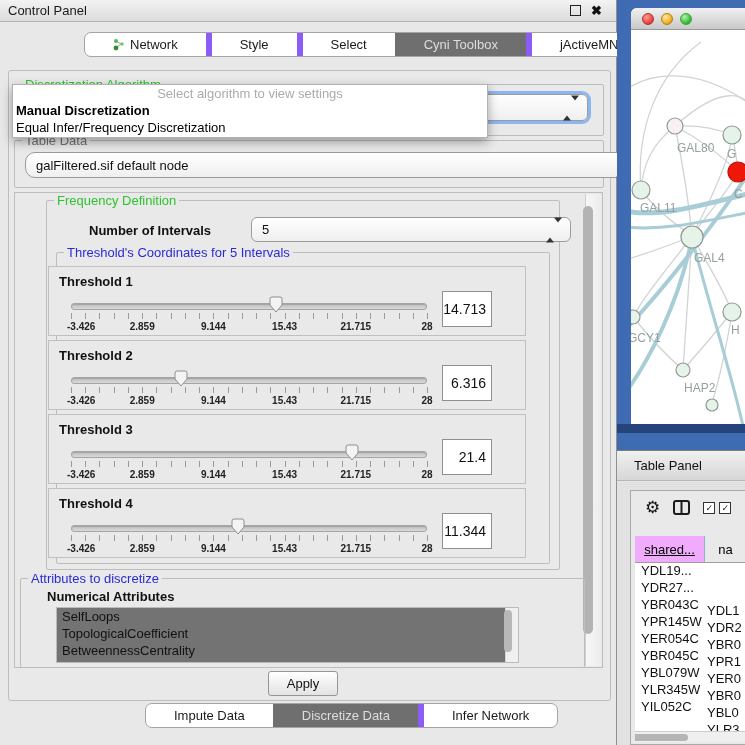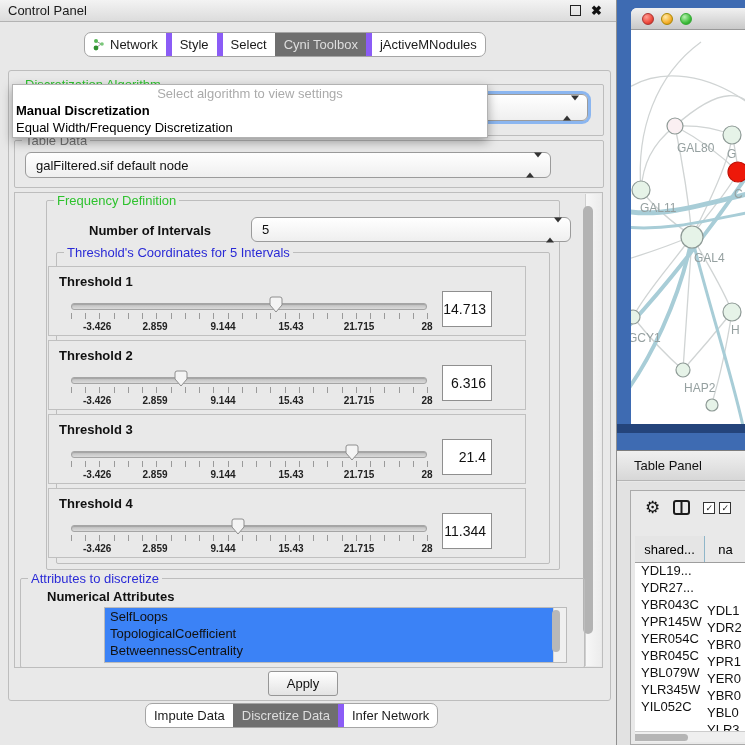--- a/index.html
+++ b/index.html
@@ -11,21 +11,21 @@
   .cp-titlebar{position:absolute;left:0;top:0;width:100%;height:22px;
       background:linear-gradient(#f3f3f3,#dcdcdc);border-bottom:1px solid #b3b3b3;
       display:flex;align-items:center;box-sizing:border-box;}
   .cp-title{font-size:13px;color:#1a1a1a;padding-left:8px;}
   .cp-win-icons{position:absolute;right:14px;top:4px;display:flex;gap:10px;align-items:center;}
   .float-ic{width:9px;height:9px;border:1.5px solid #222;background:transparent;}
   .close-ic{font-size:13px;font-weight:bold;color:#111;line-height:13px;}
   
   .tabbar{position:absolute;display:flex;background:#fff;border:1px solid #a5a5a5;
       border-radius:7px;overflow:hidden;font-size:13px;color:#1a1a1a;}
-  .tabbar .tab{padding:4px 8px;display:flex;align-items:center;gap:5px;white-space:nowrap;}
+  .tabbar .tab{padding:4px 28px;display:flex;align-items:center;gap:5px;white-space:nowrap;}
   .tabbar .tab + .tab{border-left:6px solid #8b5cf6;}
   .tabbar .tab.sel{background:#6f6f6f;color:#dedede;border-left:1px solid #6f6f6f;}
   .tabbar-top{left:84px;top:32px;}
   .tabbar-bottom{left:145px;top:703px;}
   
   .outer-box{position:absolute;left:8px;top:70px;width:601px;height:629px;
       border:1px solid #bdbdbd;border-radius:3px;background:#e9e9e9;}
   .group{position:absolute;border:1px solid #bdbdbd;border-radius:2px;}
   .group-label{position:absolute;top:-8px;left:7px;background:#e9e9e9;
       padding:0 3px;font-size:13px;line-height:15px;}
@@ -58,29 +58,29 @@
   .threshold-panel{position:absolute;left:48px;width:478px;height:70px;
       border:1px solid #c0c0c0;background:#e9e9e9;box-sizing:border-box;}
   .t-label{position:absolute;left:10px;top:7px;font-size:13px;font-weight:bold;color:#111;}
   .slider-zone{position:absolute;left:22px;top:28px;width:356px;height:40px;}
   .track{position:absolute;left:0;right:0;top:8px;height:5px;border-radius:3px;
       background:linear-gradient(#bdbdbd,#dadada);border:1px solid #a5a5a5;
       box-shadow:inset 0 1px 1px rgba(0,0,0,.15);}
   .thumb{position:absolute;top:1px;transform:translateX(-50%);}
   .ticks{position:absolute;left:0;right:0;top:18px;height:7px;}
   .ticks i{position:absolute;top:0;width:1px;height:6px;background:#9a9a9a;}
-  .scale-row{position:absolute;left:16px;right:0;top:26px;height:12px;
+  .scale-row{position:absolute;left:0;right:0;top:26px;height:12px;
       font-size:10px;font-weight:bold;color:#222;}
   .scale-row b{position:absolute;transform:translateX(-50%);font-weight:bold;white-space:nowrap;}
   .t-value{position:absolute;left:393px;top:24px;width:50px;height:36px;background:#fff;
       border:1px solid #8f8f8f;font-size:14px;color:#111;display:flex;align-items:center;
       justify-content:flex-end;padding-right:5px;box-sizing:border-box;}
   
-  .attrs-list{position:absolute;left:35px;top:28px;width:463px;height:56px;background:#3b82f6;
-      border:1px solid #bbb;overflow:hidden;box-sizing:border-box;margin-left:48px;}
+  .attrs-list{position:absolute;left:35px;top:28px;width:463px;height:56px;background:#737373;
+      border:1px solid #bbb;overflow:hidden;box-sizing:border-box;}
   .attrs-list .row{font-size:13px;line-height:17px;padding-left:5px;color:#111;}
   .attrs-scroll{position:absolute;right:0;top:0;width:12px;height:100%;
       background:#f0f0f0;border-left:1px solid #d5d5d5;}
   .attrs-scroll .thumb{position:absolute;left:2px;top:2px;width:8px;height:42px;
       border-radius:4px;background:#b8b8b8;}
   .apply-btn{position:absolute;left:268px;top:671px;width:68px;height:23px;
       background:linear-gradient(#ffffff,#e3e3e3);border:1px solid #969696;border-radius:3px;
       font-size:13px;color:#111;display:flex;align-items:center;justify-content:center;}
   
   .desktop{position:absolute;left:617px;top:0;width:128px;height:450px;background:#3e6bb2;}
@@ -103,22 +103,22 @@
   .tp-body{position:absolute;left:617px;top:482px;width:128px;height:263px;background:#e2e2e2;}
   .tp-inner{position:absolute;left:13px;top:8px;width:115px;height:255px;
       background:#e9e9e9;border:1px solid #aaa;border-right:none;box-sizing:border-box;}
   .tp-toolbar{position:absolute;left:14px;top:8px;display:flex;align-items:center;gap:13px;}
   .gear{font-size:17px;line-height:17px;color:#141414;}
   .checks{display:flex;gap:4px;}
   .chk{width:10px;height:10px;border:1px solid #333;font-size:9px;line-height:10px;
       text-align:center;color:#222;background:#fff;}
   .tp-table{position:absolute;left:4px;top:45px;width:111px;height:206px;background:#fff;overflow:hidden;}
   .tp-head{display:flex;height:26px;border-bottom:1px solid #9e9e9e;font-size:13px;}
-  .tp-head .c1{width:69px;background:#e5e5e5;border-right:1px solid #8fb6c9;
-      display:flex;align-items:center;justify-content:center;}
+  .tp-head .c1{width:69px;background:#f0abfc;border-right:1px solid #8fb6c9;
+      display:flex;align-items:center;justify-content:center;text-decoration:underline;}
   .tp-head .c2{flex:1;background:#e9e9e9;display:flex;align-items:center;justify-content:center;}
   .tp-rows{position:absolute;left:0;top:26px;right:0;bottom:11px;overflow:hidden;font-size:13px;color:#111;}
   .tp-row{display:flex;height:17px;line-height:17px;}
   .tp-row .c1{width:69px;padding-left:6px;box-sizing:border-box;}
   .tp-row .c2{flex:1;padding-left:3px;margin-top:40px;}
   .hscroll{position:absolute;left:0;bottom:0;width:111px;height:11px;background:#efefef;
       border-top:1px solid #ccc;box-sizing:border-box;}
   .hscroll .thumb{position:absolute;left:2px;top:2px;width:102px;height:7px;border-radius:4px;background:#b5b5b5;}
   .nlabel{font-size:12px;fill:#95a0a0;}
 </style>
@@ -165,26 +165,26 @@
   <div class="group" style="left:14px;top:84px;width:588px;height:50px;">
     <span class="group-label lbl-green">Discretization Algorithm</span>
   </div>
   <div class="combo algo-combo">
     <span class="spinner"><span class="up"></span><span class="dn"></span></span>
   </div>
 
   <div class="popup">
     <div class="prompt">Select algorithm to view settings</div>
     <div class="opt b">Manual Discretization</div>
-    <div class="opt">Equal Width/Frequency Discretization</div>
+    <div class="opt">Equal Infer/Frequency Discretization</div>
   </div>
 
   <div class="group" style="left:14px;top:140px;width:588px;height:46px;">
     <span class="group-label" style="color:#737373;">Table Data</span>
-    <div class="combo" style="left:10px;top:11px;width:526px;height:26px;">
+    <div class="combo" style="left:10px;top:11px;width:616px;height:26px;border-radius:10px;">
       <span>galFiltered.sif default node</span>
       <span class="spinner"><span class="up"></span><span class="dn"></span></span>
     </div>
   </div>
 
   <div class="big-box">
     <div class="vscroll">
       <div class="thumb" style="top:12px;height:428px;"></div>
     </div>
   </div>

